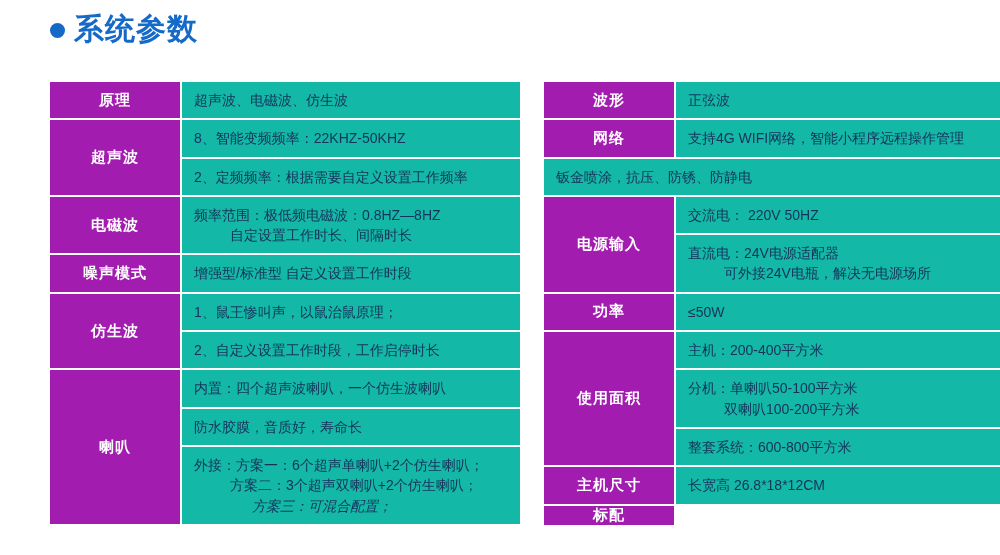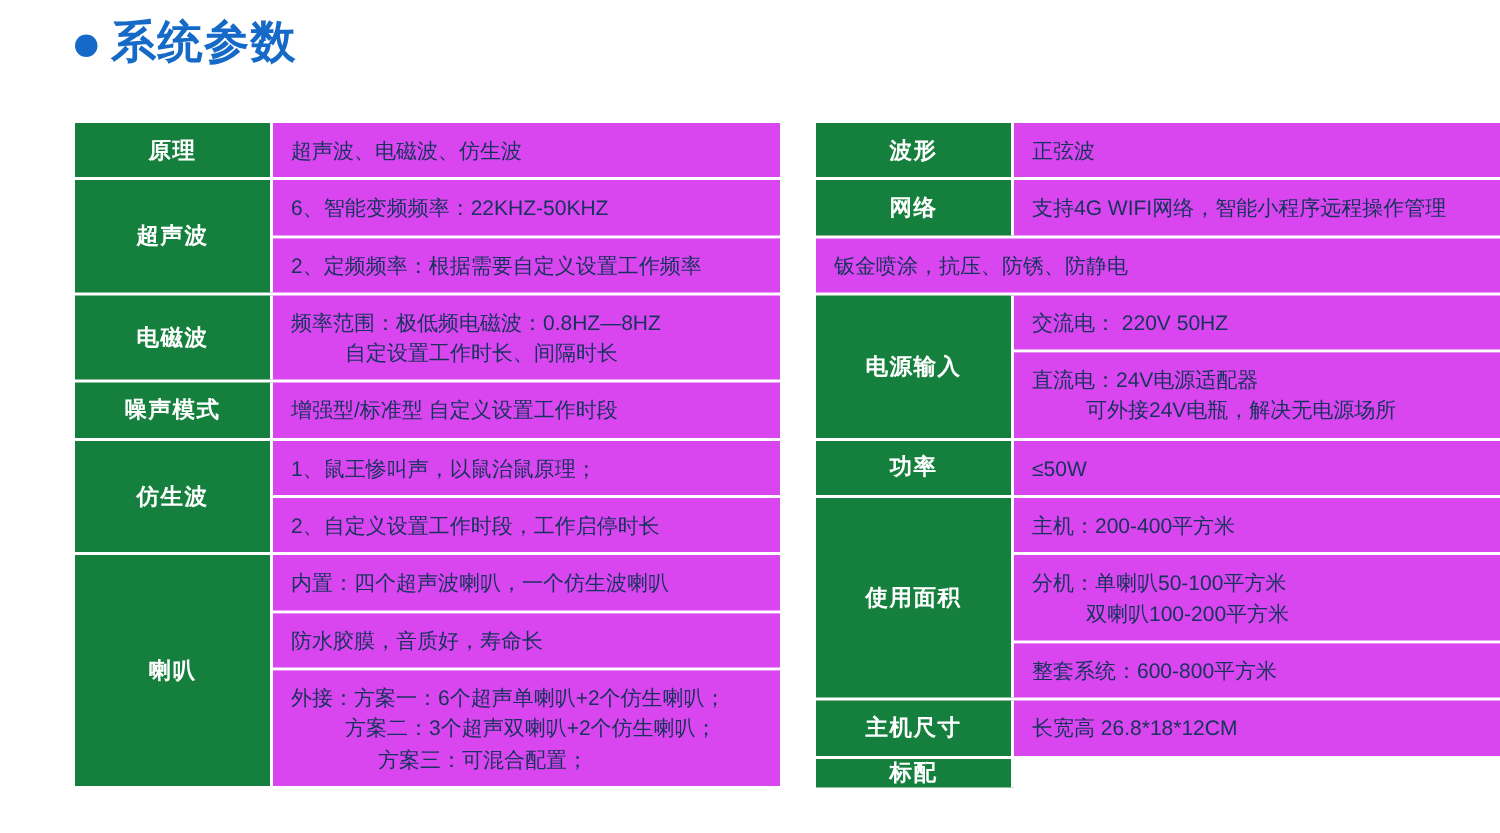--- a/index.html
+++ b/index.html
@@ -60,57 +60,57 @@
   .row {
     display: flex;
     align-items: stretch;
     border-bottom: 2px solid #ffffff;
   }
   .row:last-child { border-bottom: none; }
 
   .label {
     width: 132px;
     flex: 0 0 132px;
-    background: #15803d;
+    background: #a21caf;
     color: #ffffff;
     font-size: 15px;
     font-weight: bold;
     display: flex;
     align-items: center;
     justify-content: center;
     text-align: center;
     letter-spacing: 1px;
     border-right: 2px solid #ffffff;
     box-sizing: border-box;
   }
   .cells {
     flex: 1 1 auto;
     display: flex;
     flex-direction: column;
   }
   .cell {
-    background: #d946ef;
+    background: #14b8a6;
     color: #15335c;
     font-size: 14px;
     line-height: 1.45;
     padding: 8px 12px;
     box-sizing: border-box;
     display: flex;
     align-items: center;
     border-bottom: 2px solid #ffffff;
     min-height: 34px;
   }
   .cell:last-child { border-bottom: none; }
   .cell-multiline {
     display: block;
     align-items: initial;
   }
   .cell-multiline .line { display: block; }
   .cell-multiline .line.ind1 { padding-left: 36px; }
-  .cell-multiline .line.ind2 { padding-left: 58px; }
+  .cell-multiline .line.ind2 { padding-left: 58px; font-style: italic; }
 </style>
 </head>
 <body>
 
 <div class="page">
 
   <div class="title-row">
     <span class="title-dot"></span>
     <span class="title-text">系统参数</span>
   </div>
@@ -121,21 +121,21 @@
         <div class="cells">
           <div class="cell">
             <span class="line">超声波、电磁波、仿生波</span>
           </div>
         </div>
       </div>
       <div class="row">
         <div class="label">超声波</div>
         <div class="cells">
           <div class="cell">
-            <span class="line">6、智能变频频率：22KHZ-50KHZ</span>
+            <span class="line">8、智能变频频率：22KHZ-50KHZ</span>
           </div>
           <div class="cell">
             <span class="line">2、定频频率：根据需要自定义设置工作频率</span>
           </div>
         </div>
       </div>
       <div class="row">
         <div class="label">电磁波</div>
         <div class="cells">
           <div class="cell cell-multiline">

